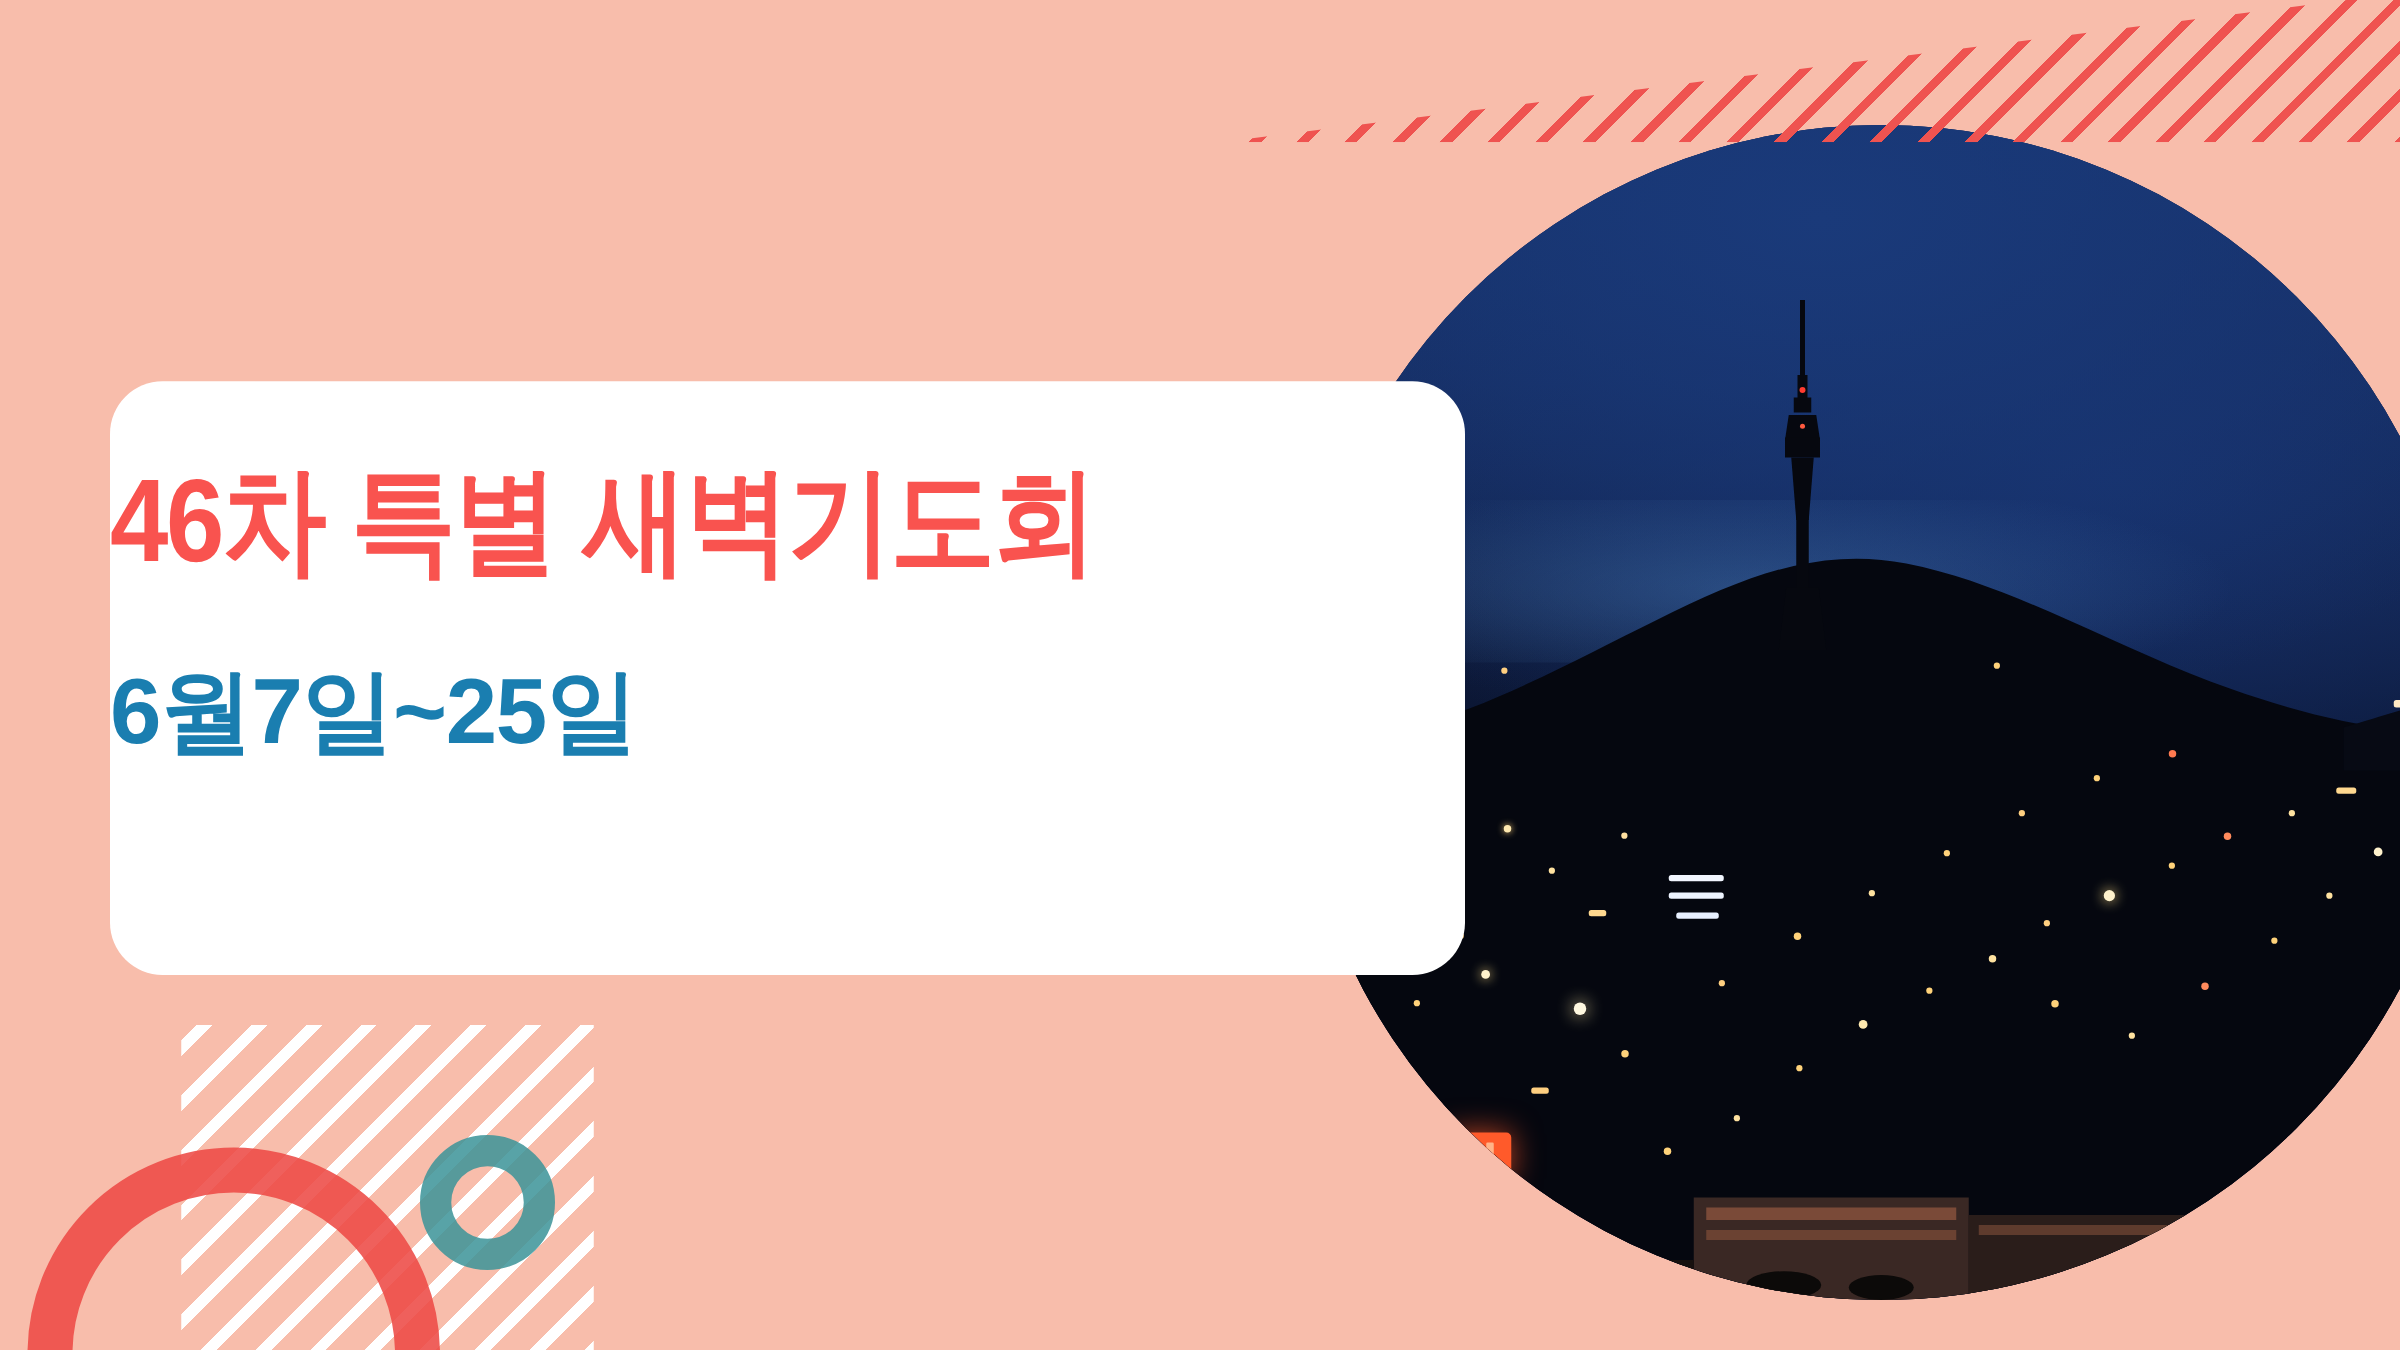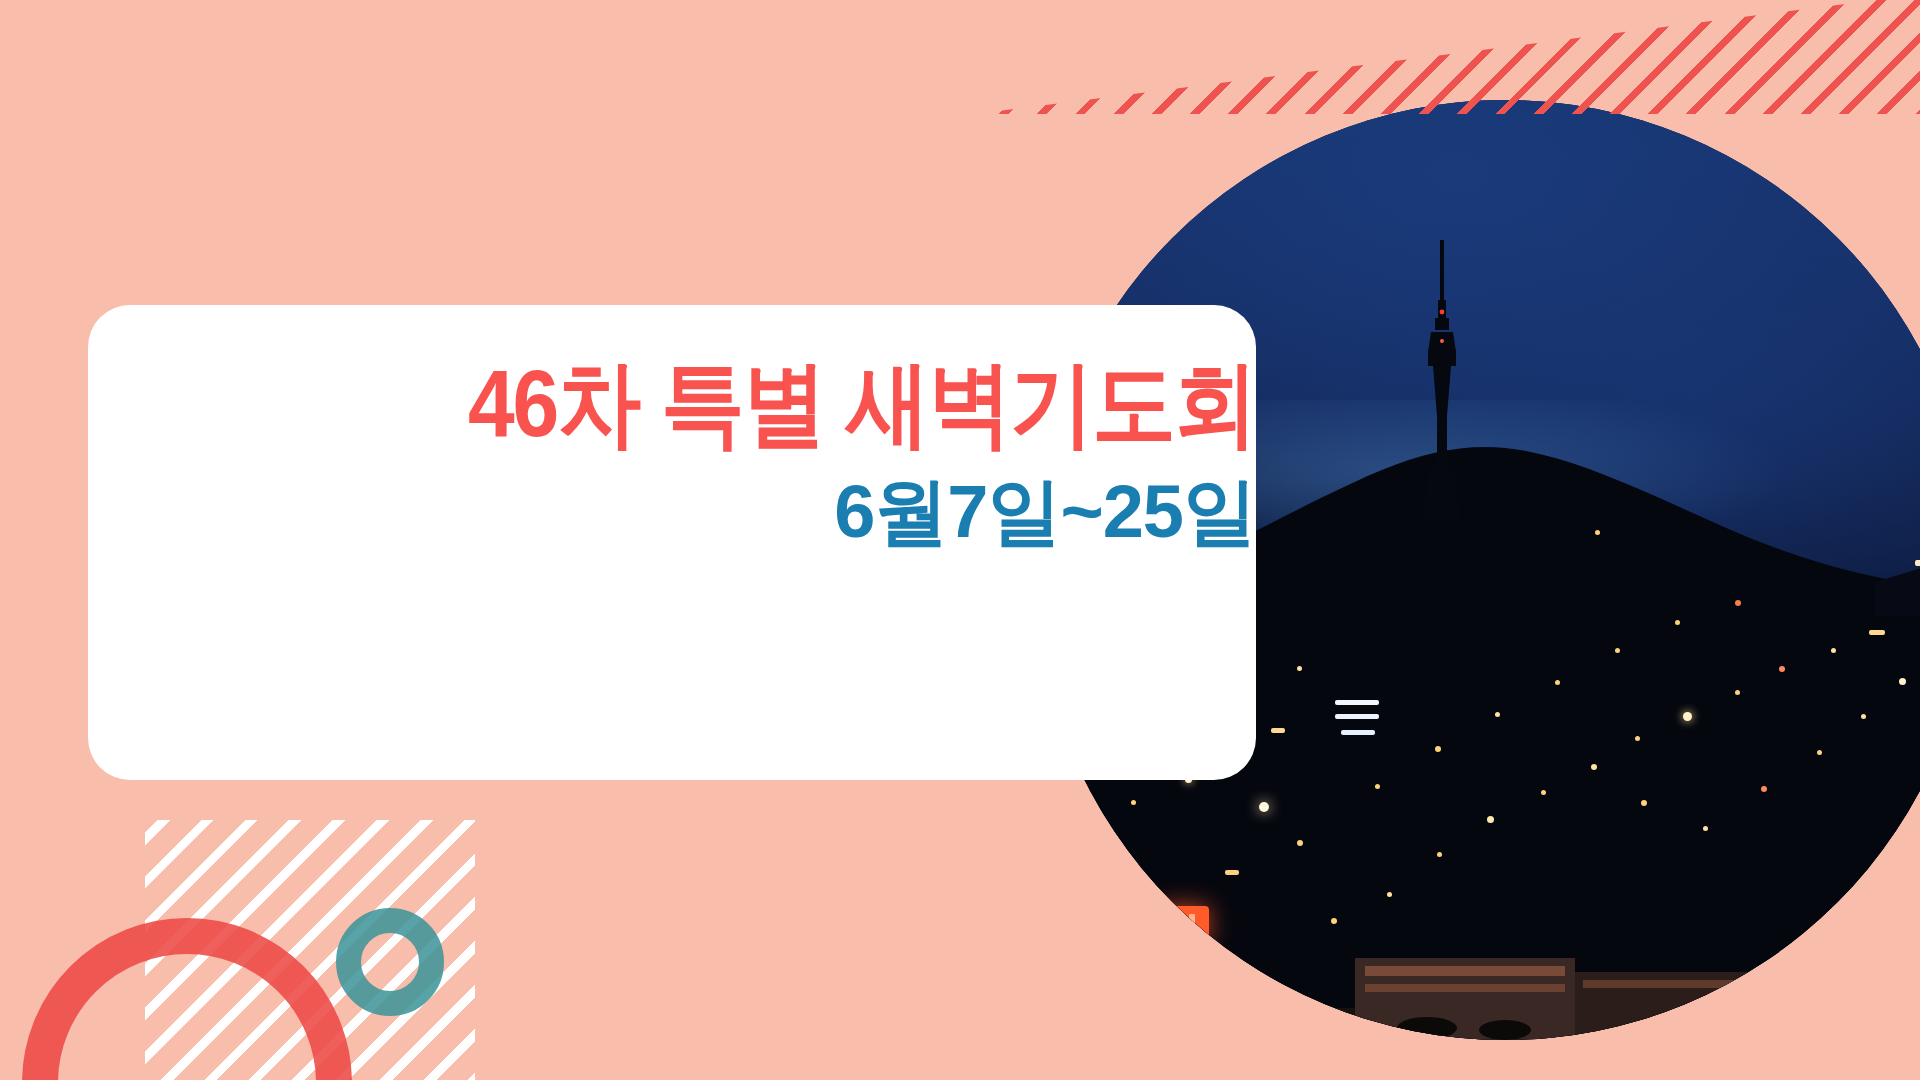--- a/index.html
+++ b/index.html
@@ -99,43 +99,43 @@
     width:108px; height:108px;
     border-radius:50%;
     border:25px solid rgba(61,148,152,.86);
     z-index:5;
   }
 
   
   #card {
     position:absolute;
     left:88px; top:305px;
-    width:1168px; height:475px;
+    width:1084px; height:475px;
     background:#ffffff;
     border-radius:42px;
     z-index:7;
     display:flex;
     flex-direction:column;
-    align-items:flex-end;
+    align-items:flex-start;
     justify-content:flex-start;
-    padding-top:49px;
+    padding-top:62px;
   }
   #title {
     color:#f9534f;
     font-family:"Liberation Sans", sans-serif;
     font-weight:bold;
     font-size:84px;
     letter-spacing:-2px;
     line-height:1.05;
     white-space:nowrap;
     transform:scaleY(1.12);
     transform-origin:center top;
   }
   #subtitle-wrap {
-    margin-top:32px;
+    margin-top:76px;
     text-align:center;
     color:#1a7eb0;
     font-family:"Liberation Sans", sans-serif;
     font-weight:bold;
     line-height:1.04;
   }
   #date-line { font-size:74px; letter-spacing:-1px; white-space:nowrap; }
   #time-line { font-size:74px; letter-spacing:-1px; white-space:nowrap; margin-top:4px; }
 </style>
 </head>

